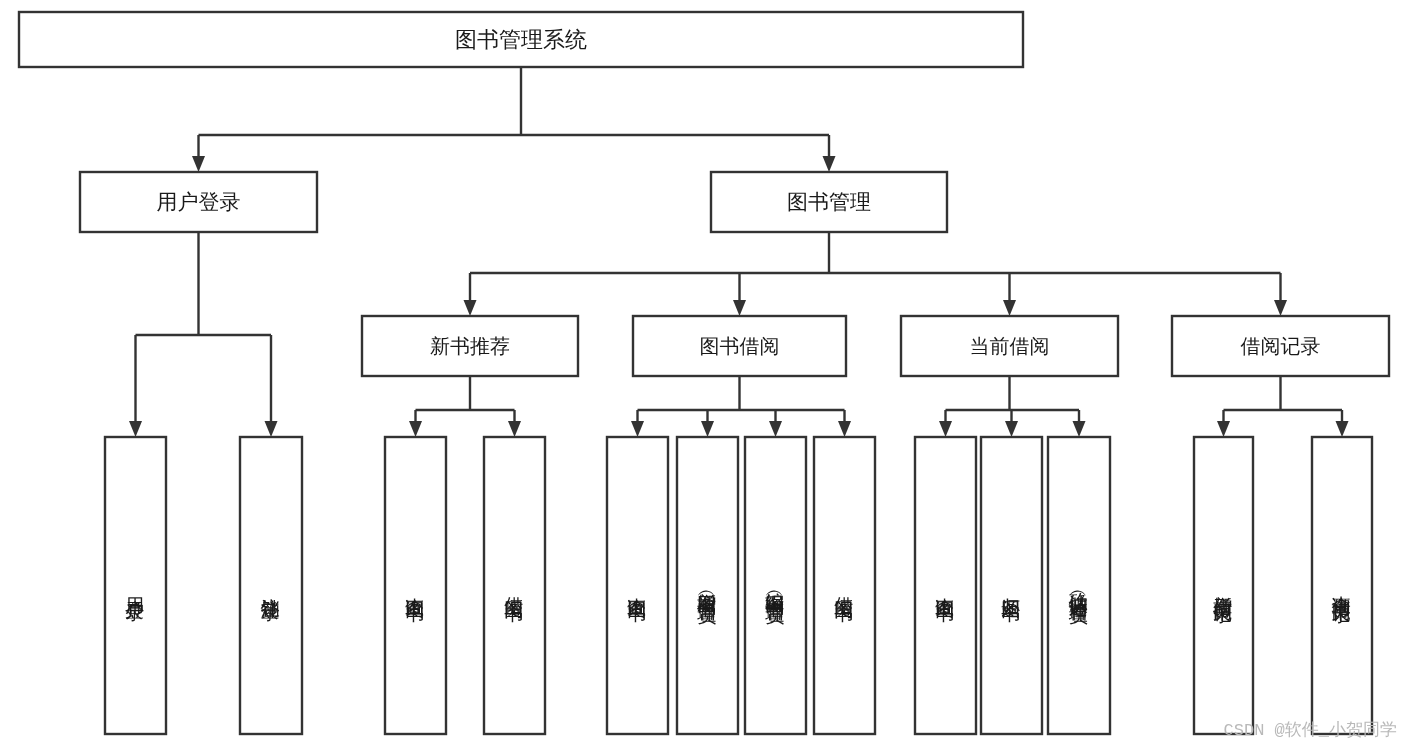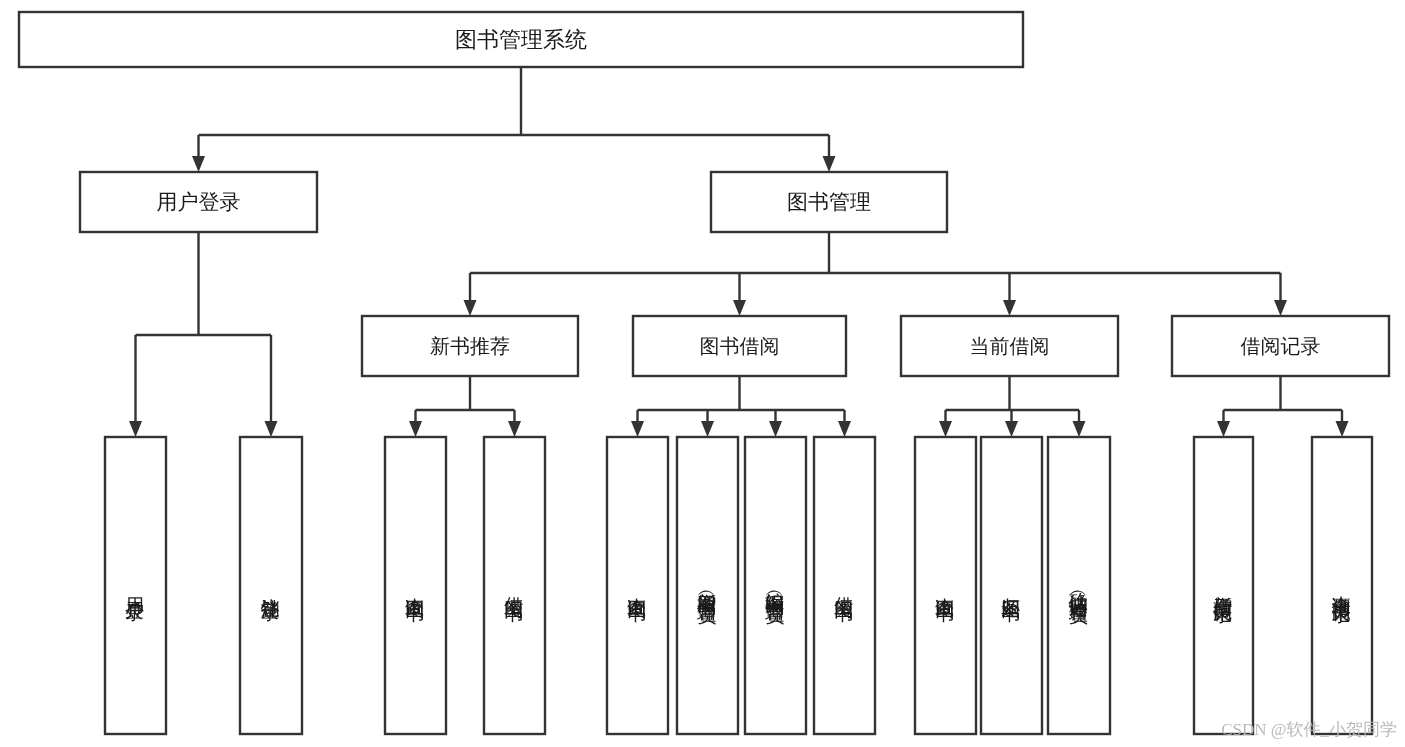--- a/index.html
+++ b/index.html
@@ -13,21 +13,21 @@
     fill:#1a1a1a;font-family:"DejaVu Sans","Liberation Sans",sans-serif;
     text-anchor:middle;dominant-baseline:middle;
   }
   .lvl1-text{font-size:22px;}
   .lvl2-text{font-size:21px;}
   .lvl3-text{font-size:20px;}
   .link{stroke:#333333;stroke-width:2.4;fill:none;stroke-linecap:butt;}
   .arrowhead{fill:#333333;}
   #watermark{
     position:absolute;right:8px;bottom:6px;
-    font-family:Liberation Serif, serif;
+    font-family:Liberation Mono, monospace;
     font-size:17px;color:#b9b9b9;white-space:nowrap;
     pointer-events:none;user-select:none;
   }
 </style>
 </head>
 <body>
 
 <svg id="diagram" viewBox="0 0 1405 747" xmlns="http://www.w3.org/2000/svg">
   <g id="links-layer">
       <g>

